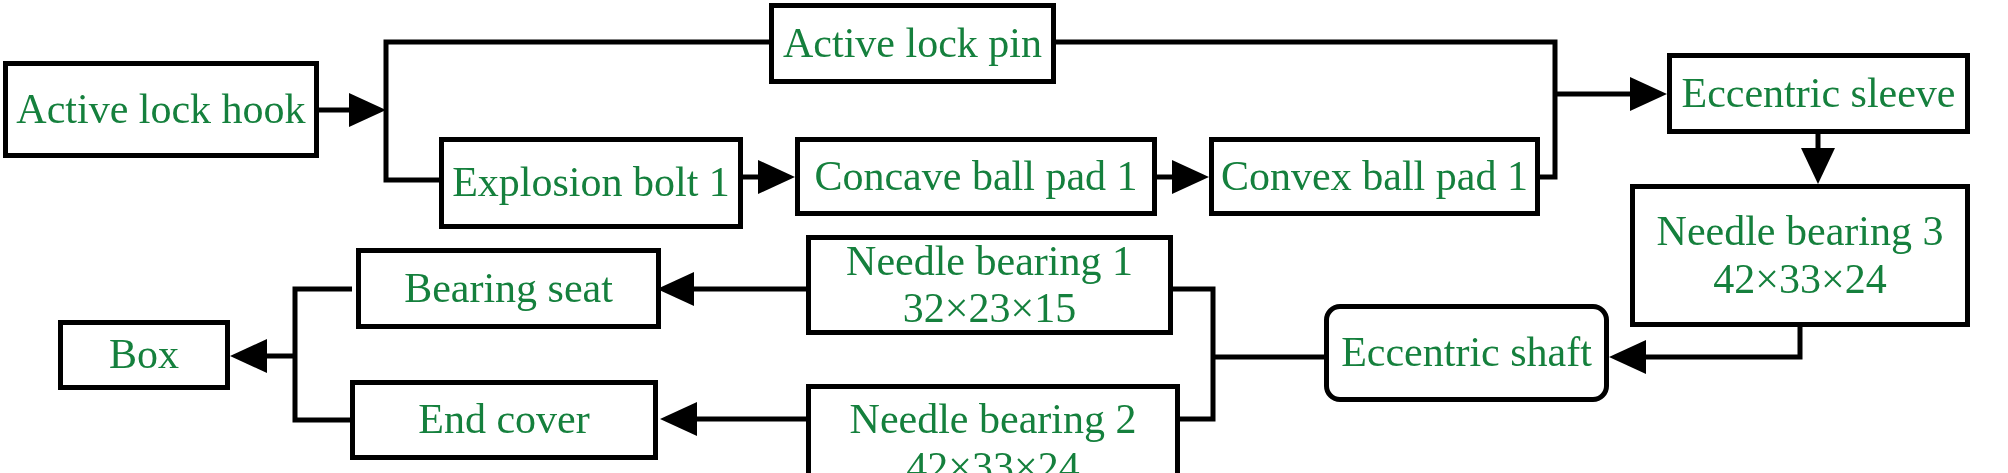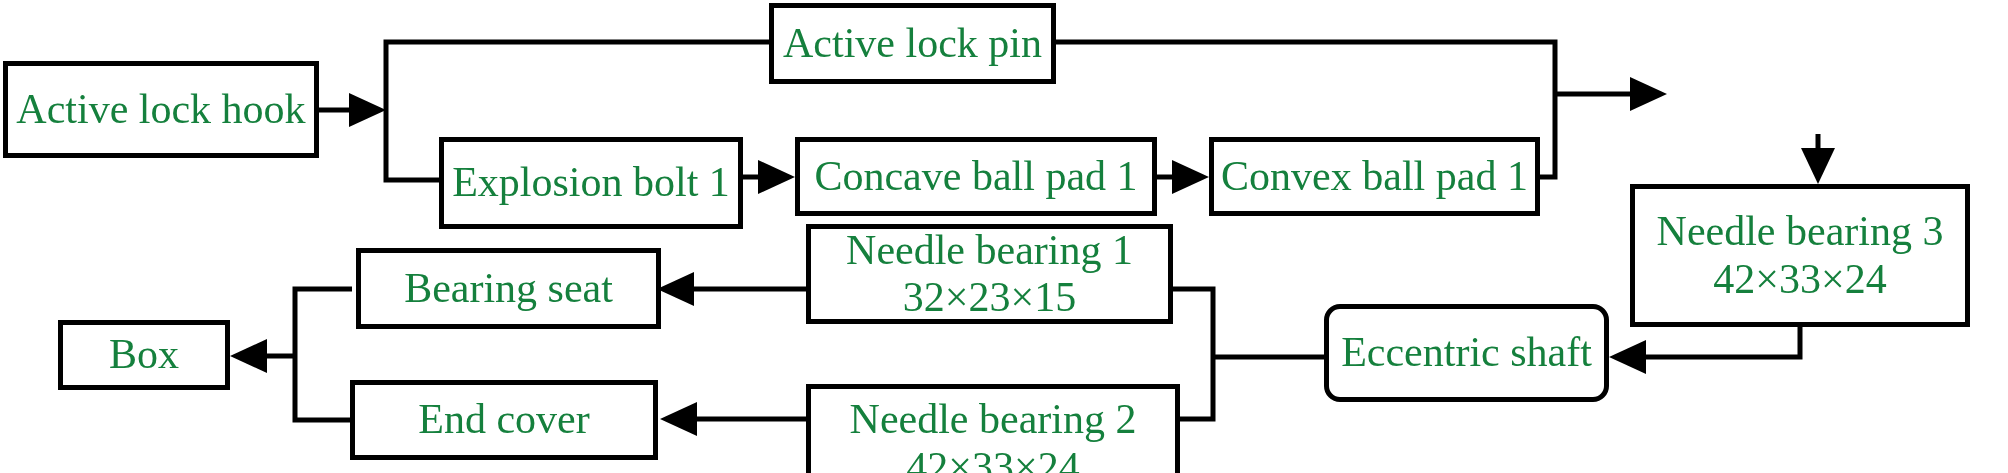--- a/index.html
+++ b/index.html
@@ -49,21 +49,21 @@
   }
   
   .n-hook      { left: 3px;    top: 61px;  width: 316px; height: 97px; }
   .n-pin       { left: 769px;  top: 3px;   width: 287px; height: 81px; }
   .n-explosion { left: 439px;  top: 137px; width: 304px; height: 92px; }
   .n-concave   { left: 795px;  top: 137px; width: 362px; height: 79px; }
   .n-convex    { left: 1209px; top: 137px; width: 331px; height: 79px; }
   .n-sleeve    { left: 1667px; top: 53px;  width: 303px; height: 81px; }
   .n-nb3       { left: 1630px; top: 184px; width: 340px; height: 143px; }
   .n-shaft     { left: 1324px; top: 304px; width: 285px; height: 98px; border-radius: 16px; }
-  .n-nb1       { left: 806px;  top: 224px; width: 367px; height: 100px; }
+  .n-nb1       { left: 806px;  top: 235px; width: 367px; height: 100px; }
   .n-nb2       { left: 806px;  top: 370px; width: 374px; height: 119px; margin-top: 14px; }
   .n-seat      { left: 356px;  top: 248px; width: 305px; height: 81px; }
   .n-cover     { left: 350px;  top: 380px; width: 308px; height: 80px; }
   .n-box       { left: 58px;   top: 320px; width: 172px; height: 70px; }
 </style>
 </head>
 <body>
 
 <div class="canvas">
 
@@ -118,20 +118,23 @@
   </div>
 
   <div class="node n-concave">
     <span>Concave ball pad 1</span>
   </div>
 
   <div class="node n-convex">
     <span>Convex ball pad 1</span>
   </div>
 
+  <div class="node n-sleeve">
+    <span>Eccentric sleeve</span>
+  </div>
 
   <div class="node n-nb3">
     <span>Needle bearing 3</span>
     <span>42×33×24</span>
   </div>
 
   <div class="node n-shaft">
     <span>Eccentric shaft</span>
   </div>
 

